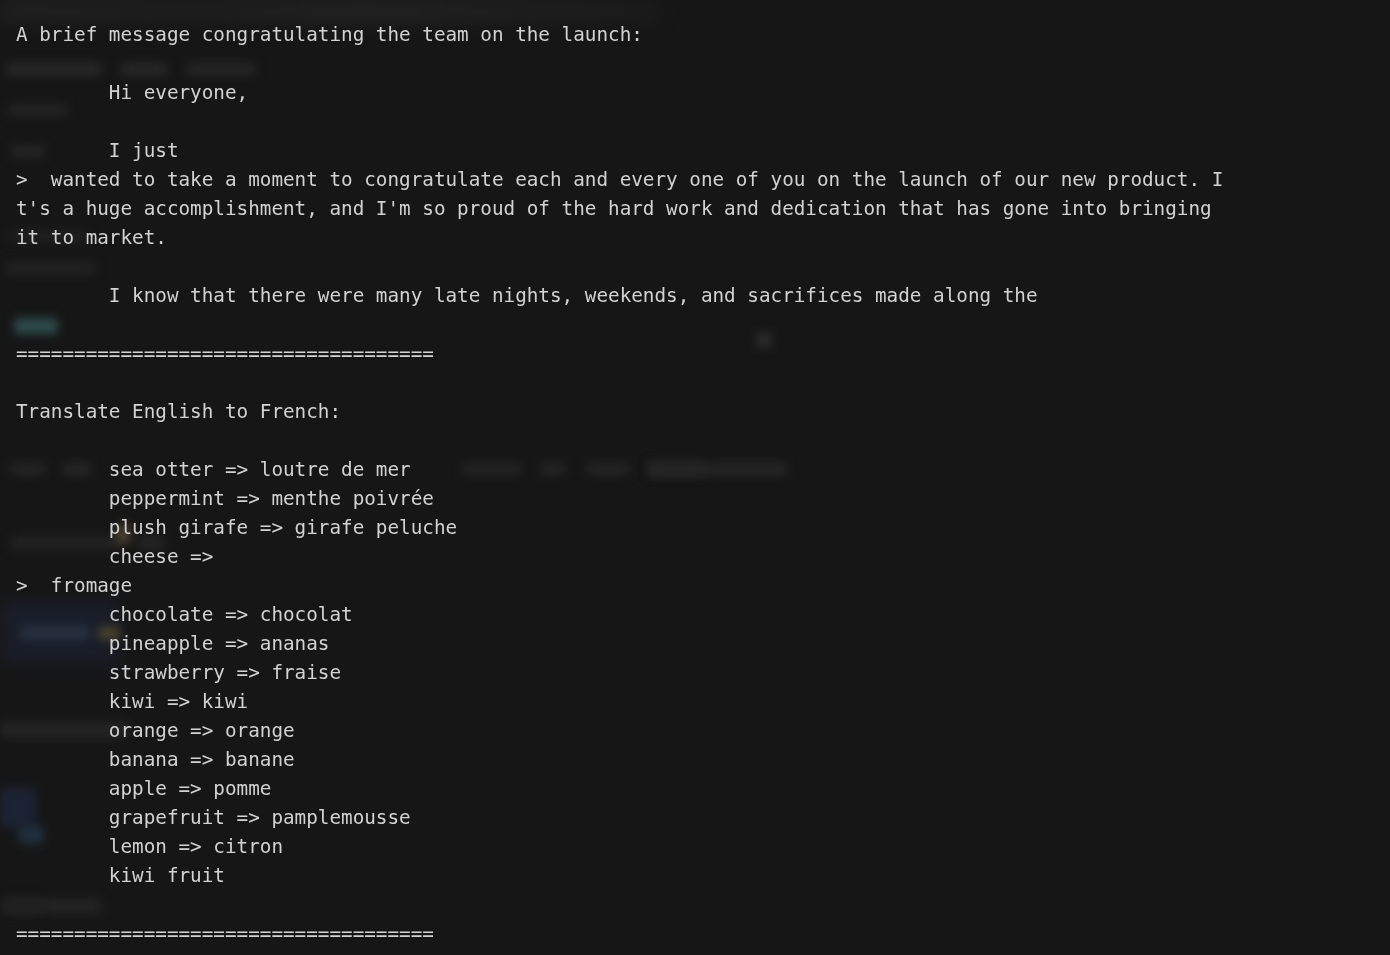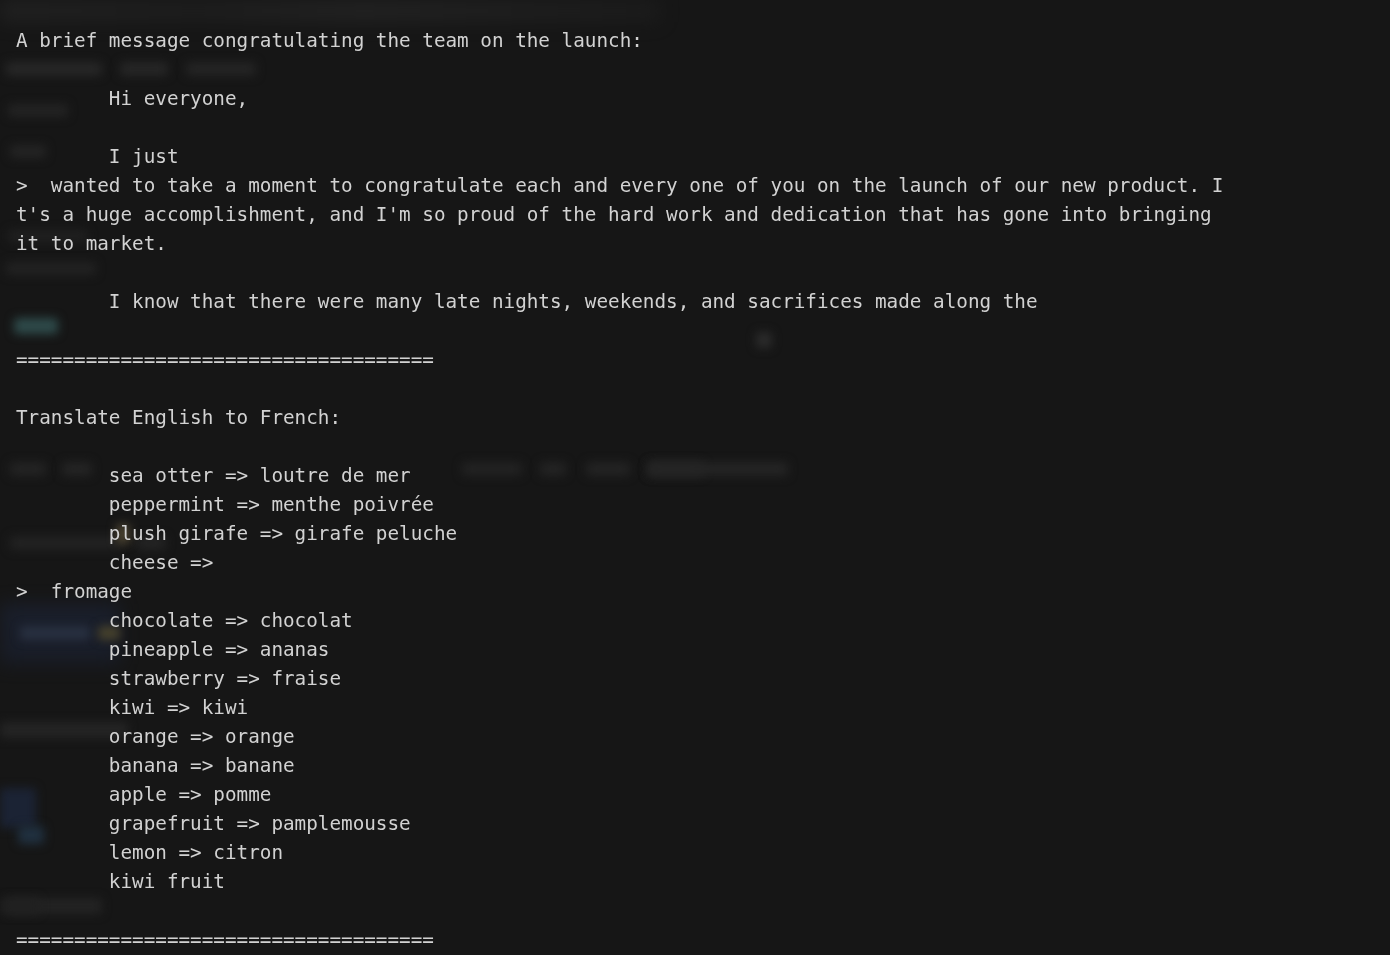--- a/index.html
+++ b/index.html
@@ -33,21 +33,21 @@
     position: absolute;
     border-radius: 4px;
     filter: blur(5px);
   }
 
   
   #terminal {
     position: absolute;
     inset: 0;
     z-index: 2;
-    padding: 26px 0 0 0;
+    padding: 20px 0 0 0;
     box-sizing: border-box;
     color: #d2d2d2;
     font-size: 19.3px;
     line-height: 29px;
     letter-spacing: 0px;
     white-space: pre;
   }
   .line {
     height: 29px;
     padding-left: 16px;

